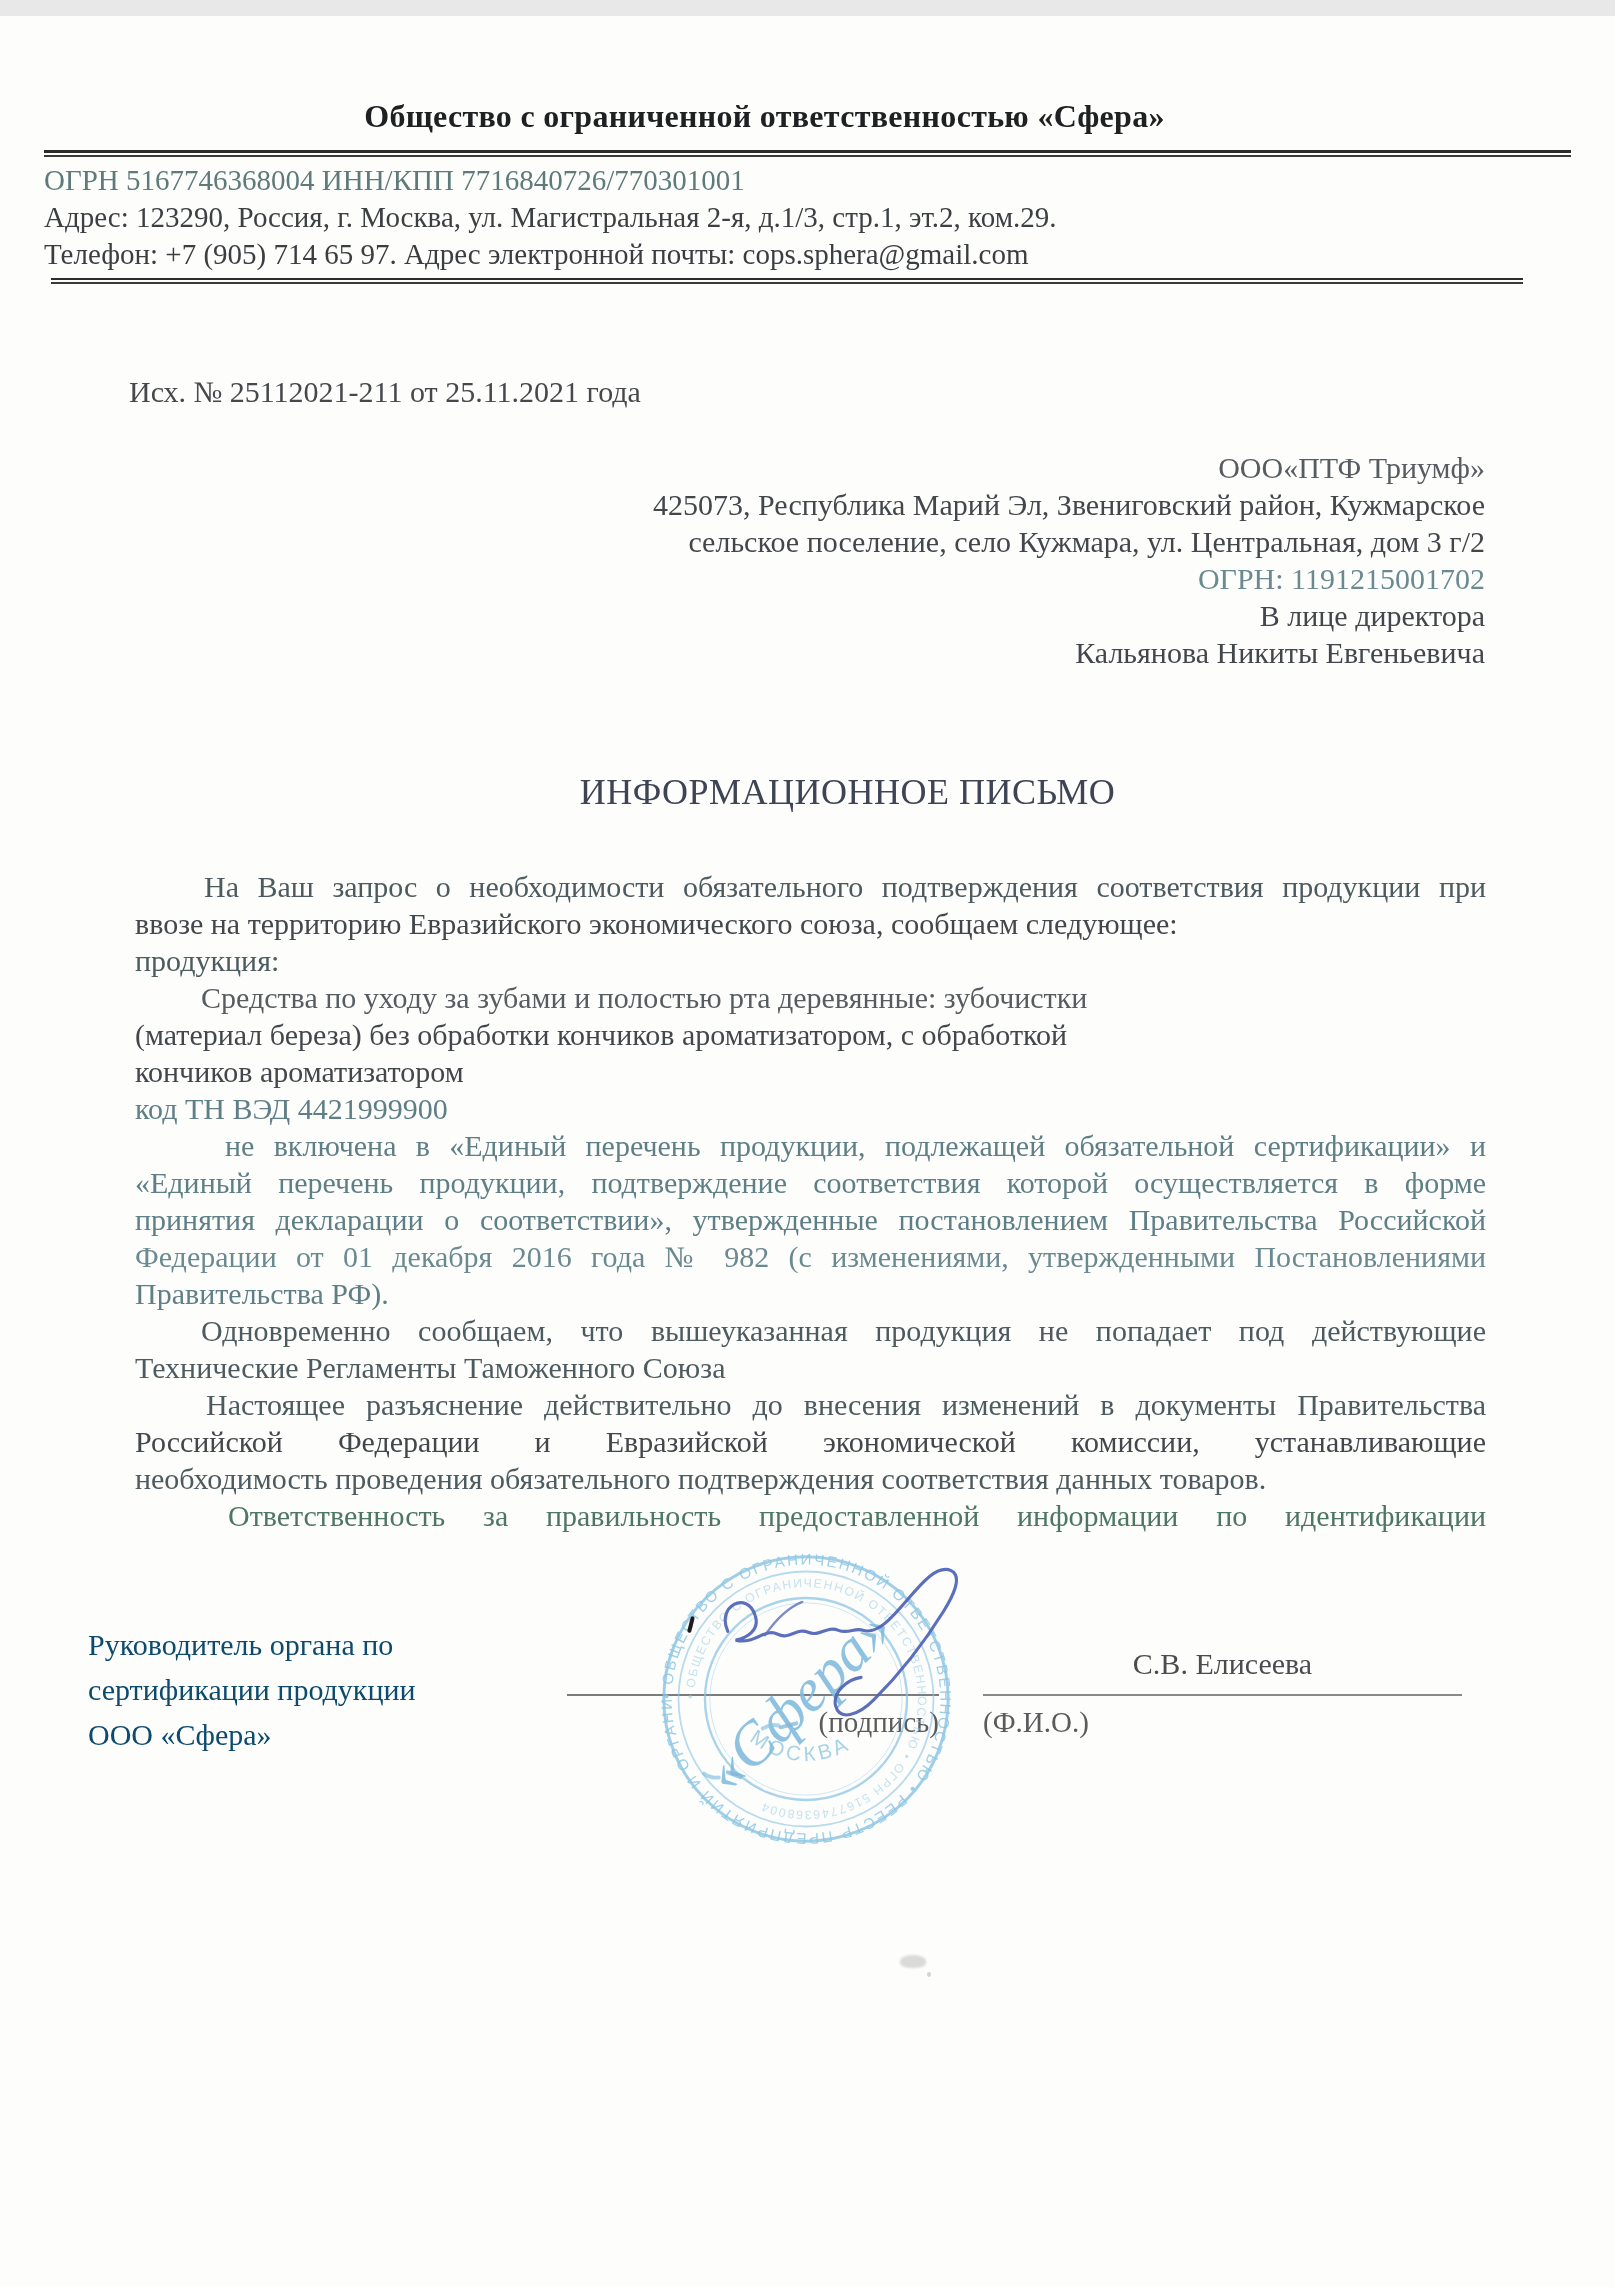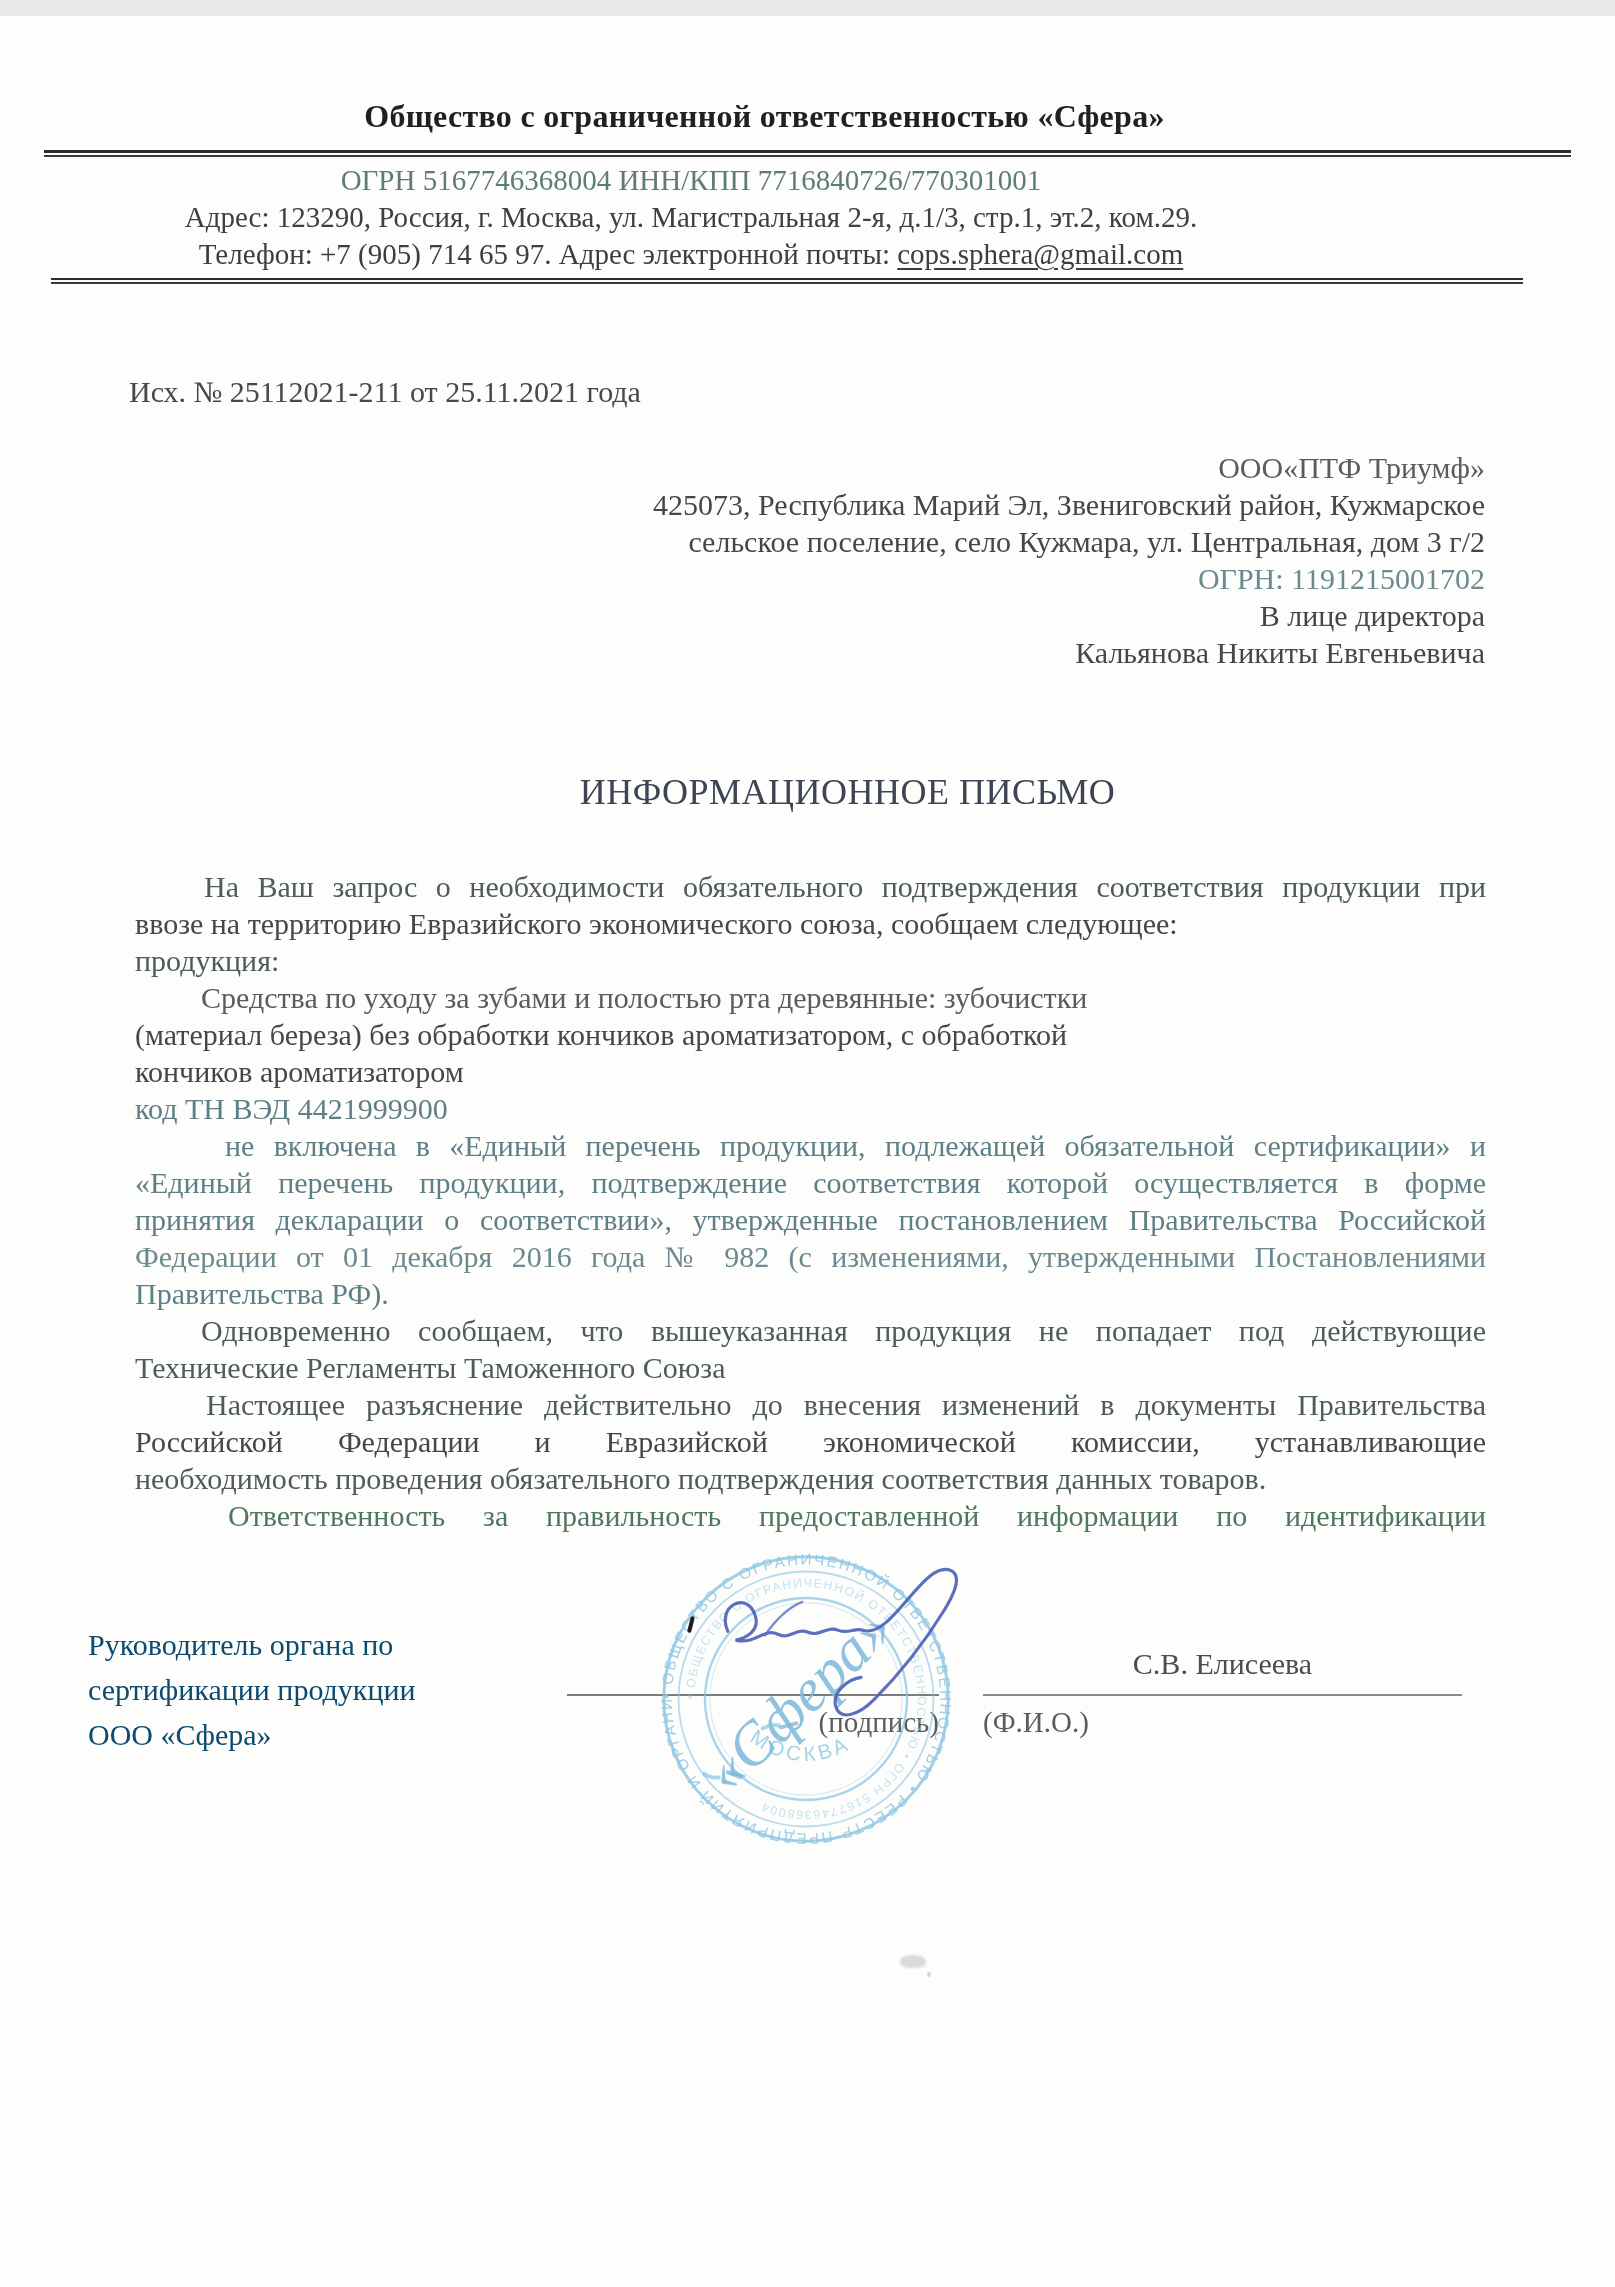--- a/index.html
+++ b/index.html
@@ -14,25 +14,25 @@
   }
   
   .org-title{
     position:absolute;top:82px;left:0;width:1529px;
     text-align:center;font-weight:bold;font-size:32px;color:#1f2022;
     letter-spacing:0.3px;
   }
   .rule{position:absolute;height:2px;border-top:3.4px solid #2c2c2c;border-bottom:2.5px solid #3a3a3a;}
   .rule-top{top:134px;left:44px;width:1527px;}
   .rule-bottom{top:262px;left:51px;width:1472px;border-top-width:2.9px;}
-  .hdr-block{position:absolute;left:44px;width:1294px;text-align:center;font-size:29px;}
+  .hdr-block{position:absolute;left:44px;width:1294px;text-align:left;font-size:29px;}
   .hdr-ogrn{top:148px;color:#5e7b7a;}
   .hdr-addr{top:185px;color:#3d4043;}
   .hdr-phone{top:222px;color:#3b3e41;}
-  .hdr-phone .email{text-decoration:underline;text-underline-offset:3.9px;}
+  .hdr-phone .email{text-underline-offset:3.9px;}
   
   .ref-line{position:absolute;top:359px;left:129px;font-size:30px;color:#46484c;}
   .recipient{position:absolute;top:435px;left:490px;width:995px;text-align:right;}
   .recipient .line{height:37px;font-size:30px;}
   
   .doc-title{
     position:absolute;top:755px;left:135px;width:1351px;
     text-align:center;transform:translateX(37px);
     font-size:36px;font-weight:400;color:#3e4454;letter-spacing:0.5px;
   }

